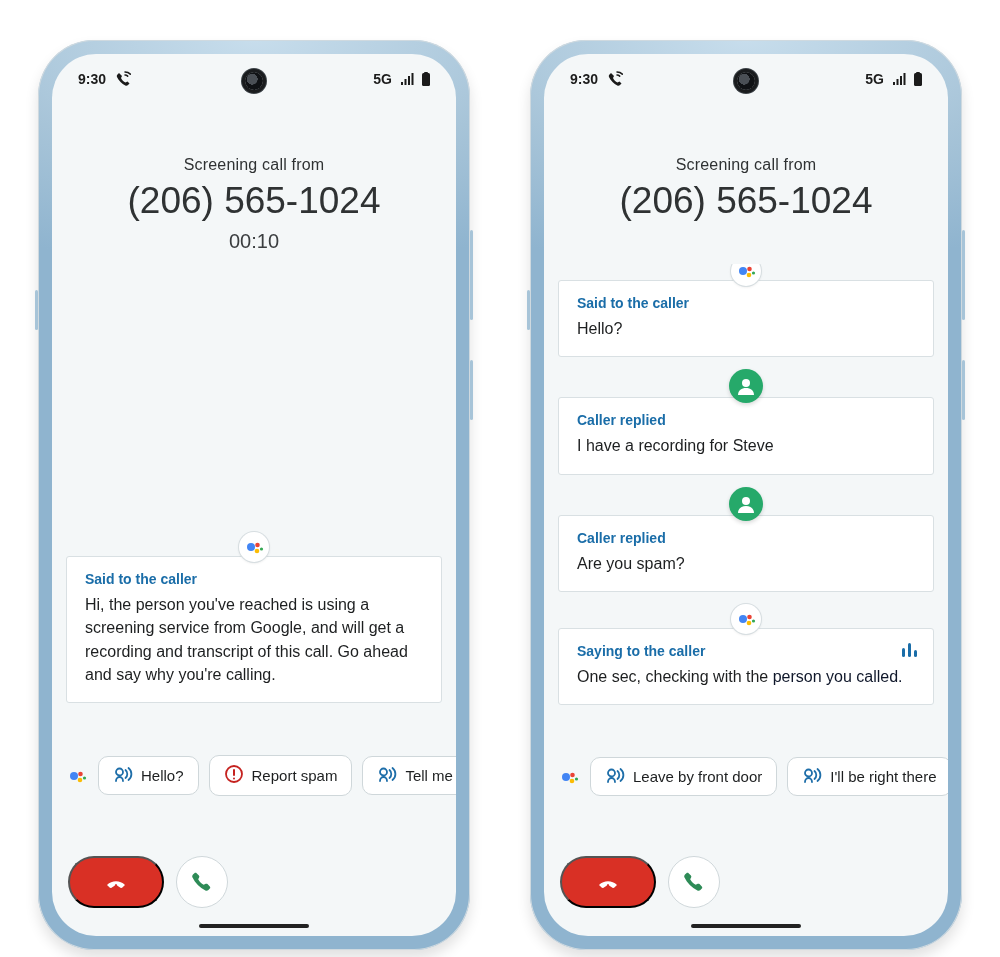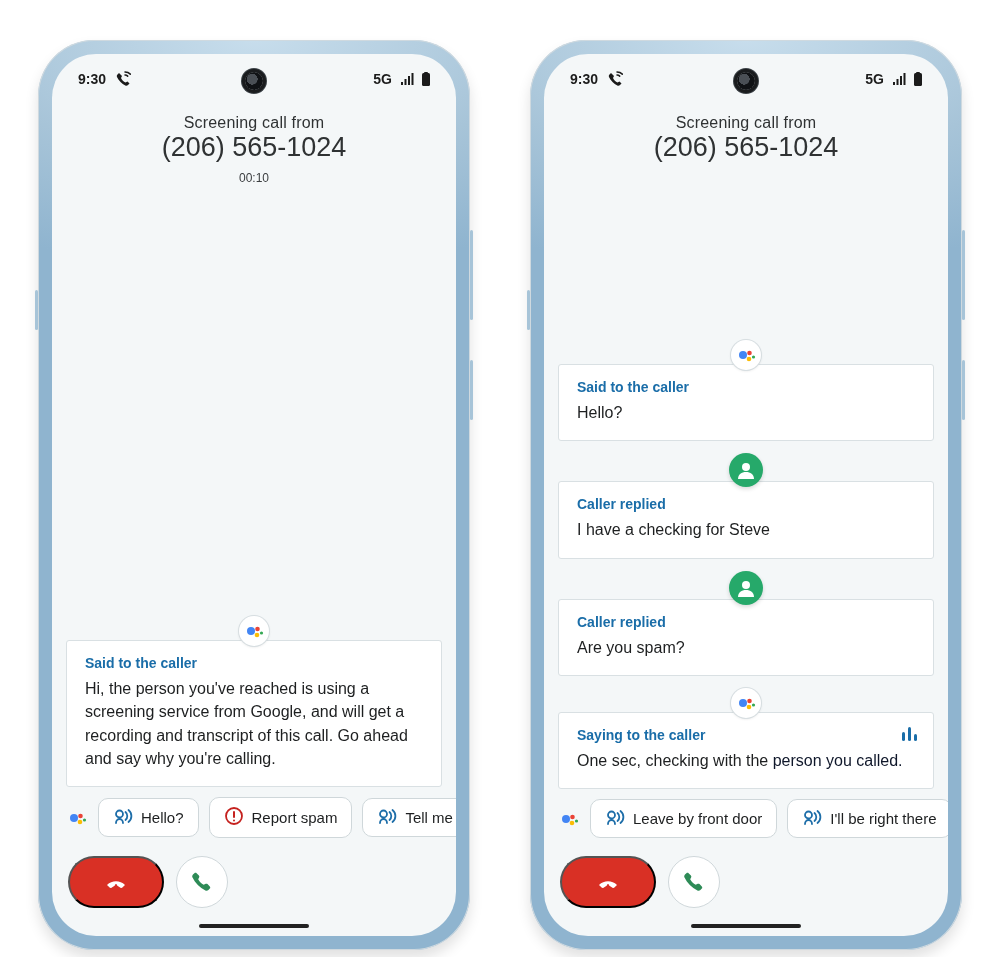--- a/index.html
+++ b/index.html
@@ -43,42 +43,43 @@
 
   .screen {
     width: 100%;
     height: 100%;
     border-radius: 44px;
     background: var(--bg);
     overflow: hidden;
     position: relative;
     display: flex;
     flex-direction: column;
+    gap: 42px;
   }
   .camera {
     position: absolute;
     top: 18px; left: 50%; transform: translateX(-50%);
     width: 18px; height: 18px; border-radius: 50%;
     background: radial-gradient(circle at 40% 40%, #4a4f55 0 35%, #101215 36% 100%);
     box-shadow: 0 0 0 3px #1a1c1e, 0 0 0 4px #3a4045;
     z-index: 5;
   }
   .status {
     display: flex; justify-content: space-between; align-items: center;
     font-size: 14px; font-weight: 600; color:#1b1b1b;
     padding: 14px 26px 6px;
     height: 42px;
   }
   .status .left, .status .right { display:flex; gap:8px; align-items:center; }
   .status svg { display:block; }
 
   .header { text-align:center; color:#2f3233; }
   .ht { font-size:16px; letter-spacing:.2px; margin-top:18px; }
-  .num { font-size:27px; font-weight:500; margin-top:0; }
-  .timer { font-size:12px; margin-top:8px; color:#3b3e40; }
+  .num { font-size:37px; font-weight:500; margin-top:6px; }
+  .timer { font-size:20px; margin-top:8px; color:#3b3e40; }
 
   .content { flex:1; overflow:hidden; position:relative; }
   .col { position:absolute; left:0; right:0; bottom:0; padding:0 14px; display:flex; flex-direction:column; gap:12px; }
 
   .badge {
     width:30px; height:30px; border-radius:50%;
     background:#fff; display:flex; align-items:center; justify-content:center;
     box-shadow:0 0 0 1px #d7dee1, 0 1px 3px rgba(0,0,0,.12);
     margin:0 auto -18px; position:relative; z-index:2;
   }
@@ -310,21 +311,21 @@
         <div class="txt"><span>Hello?</span><span class="dim"></span></div>
       </div>
       <div class="badge green">
               <svg width="24" height="24" viewBox="0 0 24 24">
                 <use href="#person-white"></use>
               </svg>
             </div>
       <div class="card">
 
         <div class="ttl">Caller replied</div>
-        <div class="txt"><span>I have a checking for Steve</span><span class="dim"></span></div>
+        <div class="txt"><span>I have a recording for Steve</span><span class="dim"></span></div>
       </div>
       <div class="badge green">
               <svg width="24" height="24" viewBox="0 0 24 24">
                 <use href="#person-white"></use>
               </svg>
             </div>
       <div class="card">
 
         <div class="ttl">Caller replied</div>
         <div class="txt"><span>Are you spam?</span><span class="dim"></span></div>

